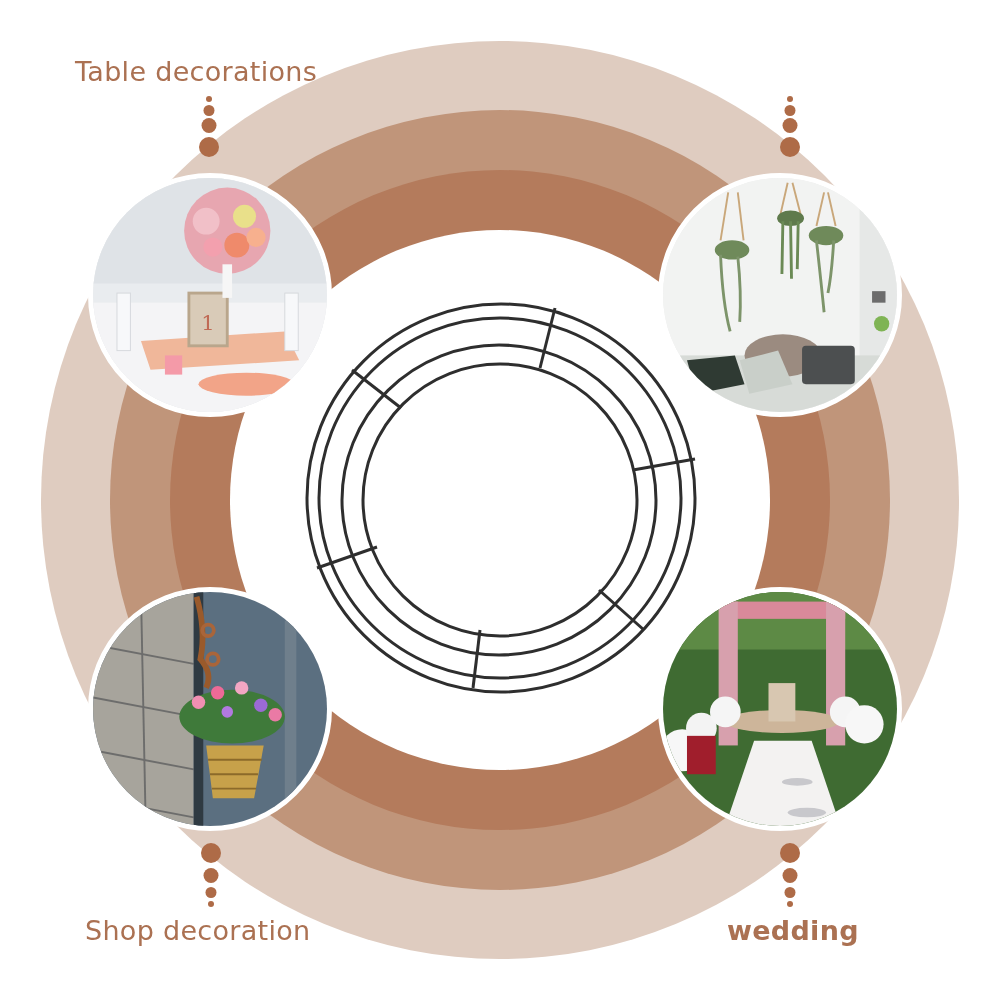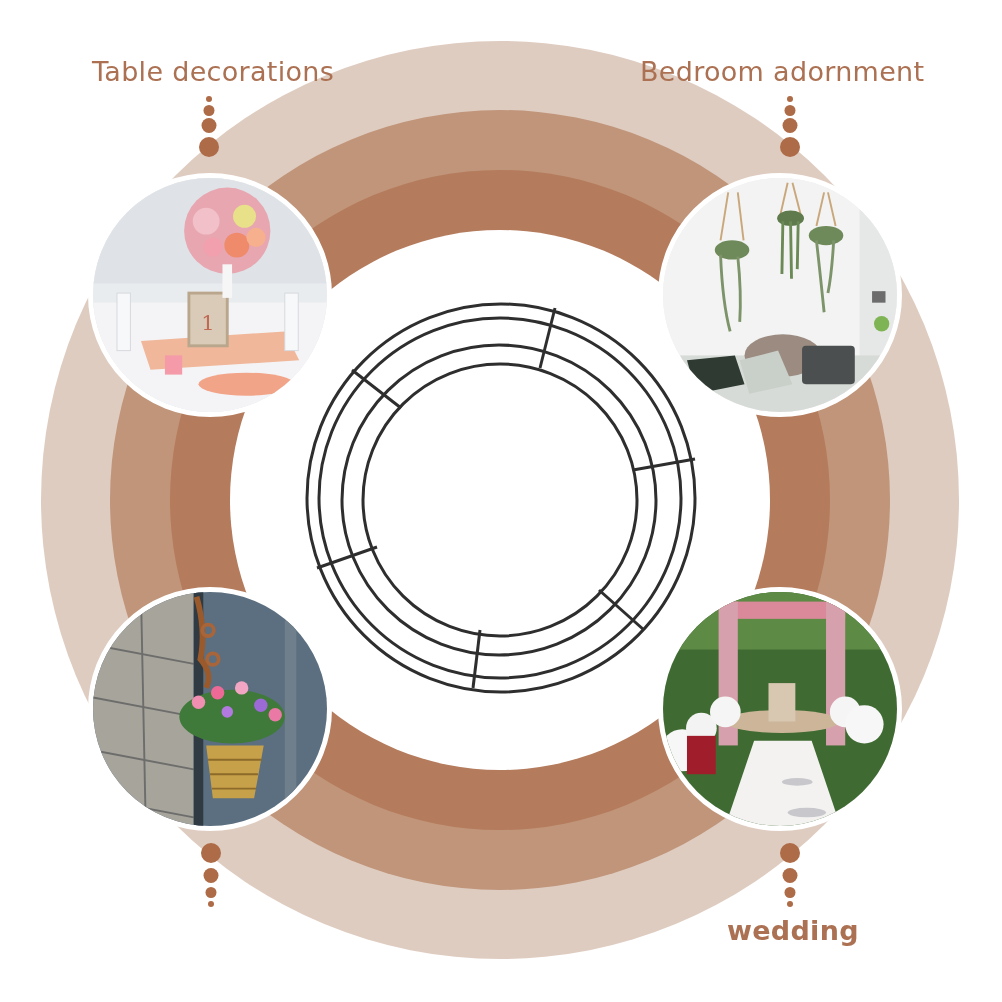--- a/index.html
+++ b/index.html
@@ -31,21 +31,21 @@
 
       <line x1="555" y1="308" x2="540" y2="368"></line>
       <line x1="352" y1="370" x2="401" y2="408"></line>
       <line x1="633" y1="470" x2="695" y2="459"></line>
       <line x1="317" y1="568" x2="377" y2="547"></line>
       <line x1="599" y1="590" x2="644" y2="630"></line>
       <line x1="480" y1="630" x2="473" y2="688"></line>
     </g>
   </svg>
 
-  <div class="label" style="left:92px;top:56px;">Table decorations</div>
+  <div class="label" style="left:75px;top:56px;">Table decorations</div>
   <div class="dots" style="left:197px;top:96px;height:66px;">
     <div class="dot" style="top:0;width:6px;height:6px;"></div>
     <div class="dot" style="top:9px;width:11px;height:11px;"></div>
     <div class="dot" style="top:22px;width:15px;height:15px;"></div>
     <div class="dot" style="top:41px;width:20px;height:20px;"></div>
   </div>
   <div class="photo" style="left:88px;top:173px;">
     <svg viewBox="0 0 244 244">
       <rect width="244" height="244" fill="#e9ecef"></rect>
       <rect y="0" width="244" height="110" fill="#dfe3e7"></rect>
@@ -60,21 +60,20 @@
       <circle cx="125" cy="72" r="10" fill="#f3a0ae"></circle>
       <circle cx="170" cy="62" r="10" fill="#f7b08e"></circle>
       <rect x="135" y="90" width="10" height="35" fill="#f6f6f6"></rect>
       <rect x="25" y="120" width="14" height="60" fill="#f7f8fa" stroke="#d5d8dc"></rect>
       <rect x="200" y="120" width="14" height="60" fill="#f7f8fa" stroke="#d5d8dc"></rect>
       <rect x="75" y="185" width="18" height="20" fill="#f49aa8"></rect>
       <ellipse cx="160" cy="215" rx="50" ry="12" fill="#f2a488"></ellipse>
     </svg>
   </div>
 
-  <div class="label" style="left:640px;top:56px;">Bedroom adornment</div>
   <div class="dots" style="left:778px;top:96px;height:66px;">
     <div class="dot" style="top:0;width:6px;height:6px;"></div>
     <div class="dot" style="top:9px;width:11px;height:11px;"></div>
     <div class="dot" style="top:22px;width:15px;height:15px;"></div>
     <div class="dot" style="top:41px;width:20px;height:20px;"></div>
   </div>
   <div class="photo" style="left:658px;top:173px;">
     <svg viewBox="0 0 244 244">
       <rect width="244" height="244" fill="#f2f3f2"></rect>
       <rect x="205" y="0" width="39" height="244" fill="#e6e8e7"></rect>
@@ -99,20 +98,21 @@
       <rect x="145" y="175" width="55" height="40" rx="4" fill="#4c4f50"></rect>
     </svg>
   </div>
 
   <div class="dots" style="left:199px;top:843px;height:66px;">
     <div class="dot" style="top:0;width:20px;height:20px;"></div>
     <div class="dot" style="top:25px;width:15px;height:15px;"></div>
     <div class="dot" style="top:44px;width:11px;height:11px;"></div>
     <div class="dot" style="top:58px;width:6px;height:6px;"></div>
   </div>
+  <div class="label" style="left:85px;top:915px;">Shop decoration</div>
   <div class="photo" style="left:88px;top:587px;">
     <svg viewBox="0 0 244 244">
       <rect width="244" height="244" fill="#5b6f80"></rect>
       <rect x="0" y="0" width="105" height="244" fill="#a7a49c"></rect>
       <g stroke="#6d6d6c" stroke-width="2">
         <line x1="0" y1="55" x2="105" y2="75"></line>
         <line x1="0" y1="110" x2="105" y2="130"></line>
         <line x1="0" y1="165" x2="105" y2="185"></line>
         <line x1="0" y1="215" x2="105" y2="235"></line>
         <line x1="50" y1="0" x2="55" y2="244"></line>

